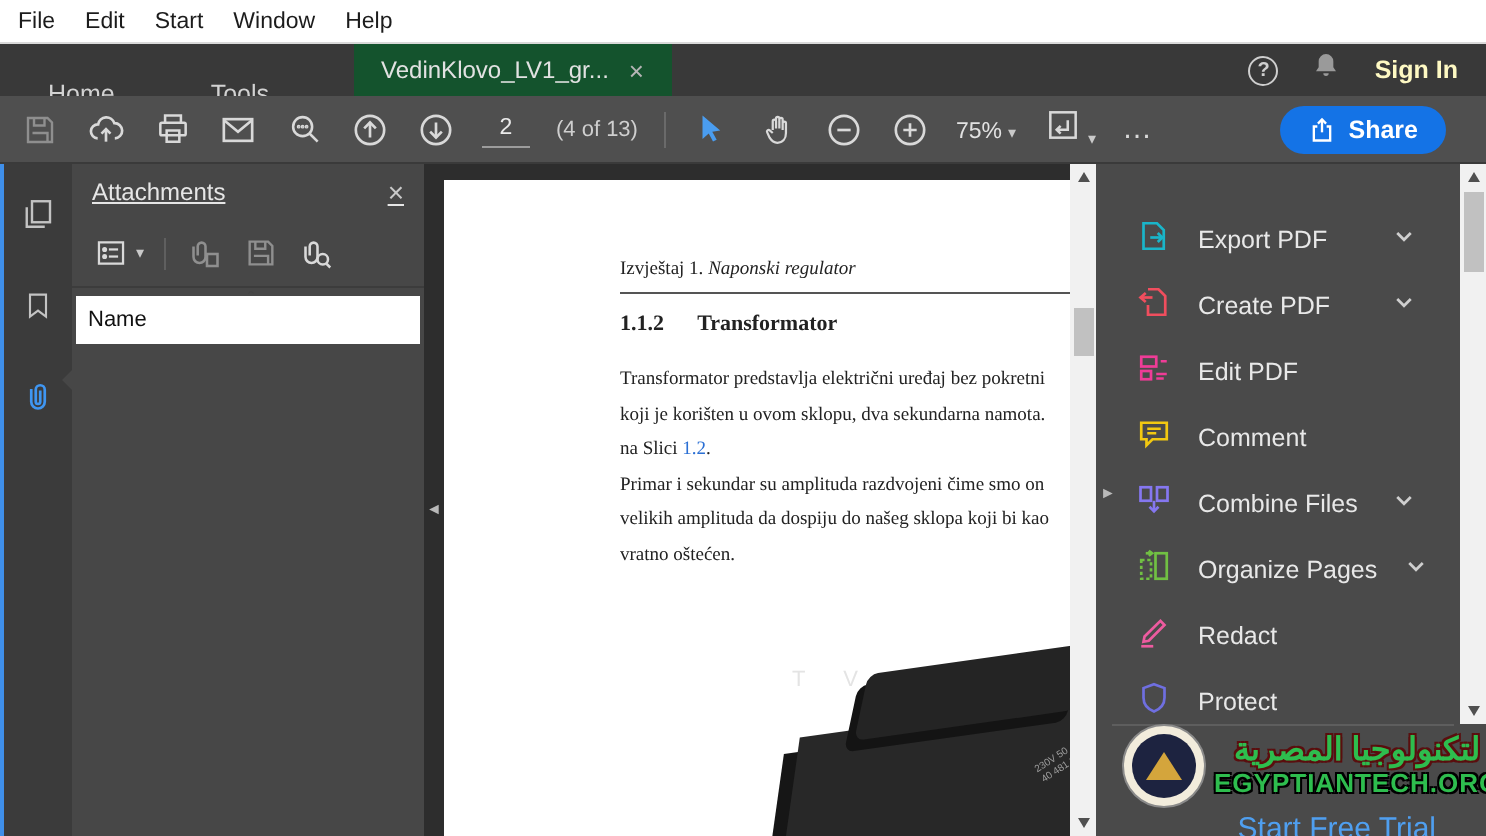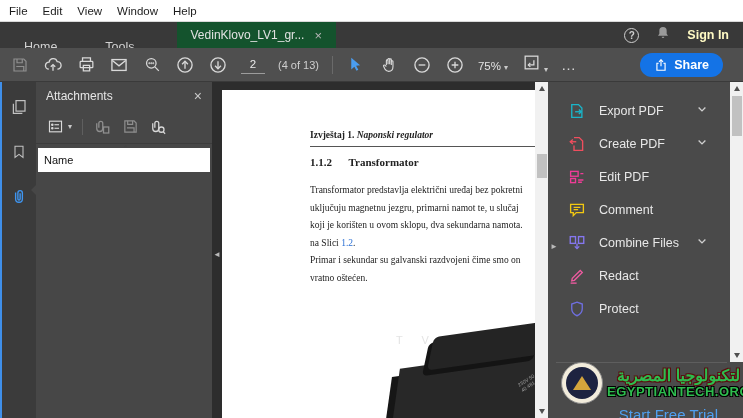--- a/index.html
+++ b/index.html
@@ -54,38 +54,38 @@
           display:flex; flex-direction:column; align-items:center; padding-top:16px; gap:24px; }
   .rail .ric { color:#c3c3c3; }
   .rail .ric.active { color:#3f96f2; }
   .rail-notch { position:absolute; right:-1px; top:102px; width:0; height:0;
                 border-top:6px solid transparent; border-bottom:6px solid transparent;
                 border-right:6px solid #474747; }
 
   
   .attachments { position:relative; width:176px; background:#474747; color:#e2e2e2; }
   .att-header { height:28px; display:flex; align-items:center; padding:0 10px;
-                font-size:12px; color:#e6e6e6; }
+                font-size:12px; color:#e6e6e6;text-decoration:underline; }
   .att-close { margin-left:auto; color:#c9c9c9; font-size:14px; }
   .att-tools { height:34px; display:flex; align-items:center; gap:10px; padding:0 10px;
                border-bottom:1px solid #3c3c3c; }
   .att-tools .tbtn { width:18px; height:18px; }
   .att-caret { font-size:8px; color:#c9c9c9; margin-left:-6px; }
   .att-sep { width:1px; height:16px; background:#5f5f5f; }
   .name-row { position:relative; margin:4px 2px 0 2px; height:18px; background:#ffffff;
               color:#111; font-size:11px; display:flex; align-items:center; padding:12px 6px; }
   .sort-caret { position:absolute; left:50%; top:-4px; color:#444; font-size:9px; }
 
   
   .docarea { position:relative; width:336px; background:#2d2d2d; }
   .collapse-left { position:absolute; left:1px; top:168px; color:#b9b9b9; font-size:8px; z-index:3; }
   .page { position:absolute; left:10px; top:8px; width:326px; height:328px;
           background:#ffffff; overflow:hidden;
           font-family:"Liberation Serif","DejaVu Serif",serif; color:#222; }
-  .run-head { position:absolute; left:88px; top:40px; font-size:9.5px; white-space:nowrap;font-weight:bold; }
+  .run-head { position:absolute; left:88px; top:40px; font-size:9.5px; white-space:nowrap; }
   .run-head .it { font-style:italic; }
   .run-rule { position:absolute; left:88px; top:56px; width:400px; height:1px; background:#555; }
   .sec-head { position:absolute; left:88px; top:66px; font-size:11px; font-weight:bold; white-space:nowrap; }
   .sec-head .num { margin-right:14px; }
   .doc-text { position:absolute; left:88px; top:92px; font-size:9.5px; line-height:17.5px;
               white-space:nowrap; }
   .doc-link { color:#2a6fd4; }
   
   .transformer { position:absolute; left:160px; top:238px; width:170px; height:95px; }
   .tvz-mark { position:absolute; left:14px; top:6px; color:#e4e4e4; font-size:11px;
@@ -107,21 +107,21 @@
   .tri-up { width:0; height:0; border-left:3.5px solid transparent; border-right:3.5px solid transparent;
             border-bottom:5px solid #505050; }
   .tri-down { width:0; height:0; border-left:3.5px solid transparent; border-right:3.5px solid transparent;
               border-top:5px solid #505050; }
   .sb-thumb { position:absolute; left:1.5px; width:10px; background:#c1c1c1; }
 
   
   .toolspanel { position:relative; flex:1; background:#4a4a4a; }
   .expand-right { position:absolute; left:2px; top:160px; color:#b9b9b9; font-size:8px; }
   .tool-list { position:absolute; left:0; top:12px; width:168px; }
-  .tool-item { height:33px; display:flex; align-items:center; gap:13px; padding-left:20px;
+  .tool-item { height:33px; display:flex; align-items:flex-end; gap:13px; padding-left:20px;
                color:#e8e8e8; font-size:12.5px; white-space:nowrap; }
   .tool-icon { width:18px; height:18px; flex:0 0 18px; }
   .tool-chevron { margin-left:auto; margin-right:8px; color:#cfcfcf; }
   .t-export { color:#1ab5c9; } .t-create { color:#f04e5e; } .t-edit { color:#ef3c97; }
   .t-comment { color:#f2c811; } .t-combine { color:#8577f0; } .t-organize { color:#71c043; }
   .t-redact { color:#ee5ba0; } .t-protect { color:#6f6fe0; }
   .panel-scroll { position:absolute; right:0; top:0; width:13px; height:280px; background:#f1f1f1; }
   .panel-sep { position:absolute; left:8px; right:16px; top:280px; height:1px; background:#5e5e5e; }
   .trial-link { position:absolute; left:0; top:324px; width:170px; text-align:right;
                 color:#4f9ff0; font-size:15px; }
@@ -143,21 +143,21 @@
              text-shadow:1px 1px 0 #000, -1px -1px 0 #000, 1px -1px 0 #000, -1px 1px 0 #000; }
 </style>
 </head>
 <body>
 
 <div class="app">
 
   <div class="menubar">
     <span>File</span>
     <span>Edit</span>
-    <span>View</span>
+    <span>Start</span>
     <span>Window</span>
     <span>Help</span>
   </div>
 
   <div class="tabbar">
     <div class="tab">Home</div>
     <div class="tab">Tools</div>
     <div class="doc-tab">
       <span>VedinKlovo_LV1_gr...</span>
       <span class="close">×</span>
@@ -346,24 +346,24 @@
           <span>Izvještaj 1.</span>
           <span class="it">Naponski regulator</span>
         </div>
         <div class="run-rule"></div>
         <div class="sec-head">
           <span class="num">1.1.2</span>
           <span>Transformator</span>
         </div>
         <div class="doc-text">
           <div>Transformator predstavlja električni uređaj bez pokretni</div>
-          <div>uključuju magnetnu jezgru, primarni namot te, u slučaj</div>
           <div>koji je korišten u ovom sklopu, dva sekundarna namota.</div>
           <div><span>na Slici </span><span class="doc-link">1.2</span><span>.</span></div>
-          <div>Primar i sekundar su galvanski razdvojeni čime smo on</div>
+          <div>Primar i sekundar su amplituda razdvojeni čime smo on</div>
+          <div>velikih amplituda da dospiju do našeg sklopa koji bi kao</div>
           <div>vratno oštećen.</div>
         </div>
         <div class="transformer">
           <div class="tvz-mark">T V</div>
           <div class="xf-body"></div>
           <div class="xf-lid"></div>
           <div class="xf-label">
             <div>230V 50</div>
             <div>40 481 11</div>
           </div>
@@ -442,20 +442,36 @@
               </svg>
           </span>
           <span>Combine Files</span>
           <span class="tool-chevron">
             <svg width="12" height="12" viewBox="0 0 16 16" fill="none" stroke="currentColor" stroke-width="1.8">
                 <path d="M3.5 6l4.5 4.5L12.5 6"></path>
               </svg>
           </span>
         </div>
         <div class="tool-item">
+          <span class="tool-icon t-organize">
+            <svg width="18" height="18" viewBox="0 0 24 24" fill="none" stroke="currentColor" stroke-width="1.8">
+                <rect x="13" y="3.5" width="7.5" height="17"></rect>
+                <path d="M3.5 8h6.5v12.5H3.5z" stroke-dasharray="2.2 1.8"></path>
+                <path d="M6.5 3.5h4"></path>
+                <path d="M8.5 1.8 10.7 3.5 8.5 5.2"></path>
+              </svg>
+          </span>
+          <span>Organize Pages</span>
+          <span class="tool-chevron">
+            <svg width="12" height="12" viewBox="0 0 16 16" fill="none" stroke="currentColor" stroke-width="1.8">
+                <path d="M3.5 6l4.5 4.5L12.5 6"></path>
+              </svg>
+          </span>
+        </div>
+        <div class="tool-item">
           <span class="tool-icon t-redact">
             <svg width="18" height="18" viewBox="0 0 24 24" fill="none" stroke="currentColor" stroke-width="1.8">
                 <path d="M5 18.5l3.5-.7L19 7.3 16.3 4.6 5.7 15z"></path>
                 <path d="M3.5 21.5h8"></path>
               </svg>
           </span>
           <span>Redact</span>
         </div>
         <div class="tool-item">
           <span class="tool-icon t-protect">

